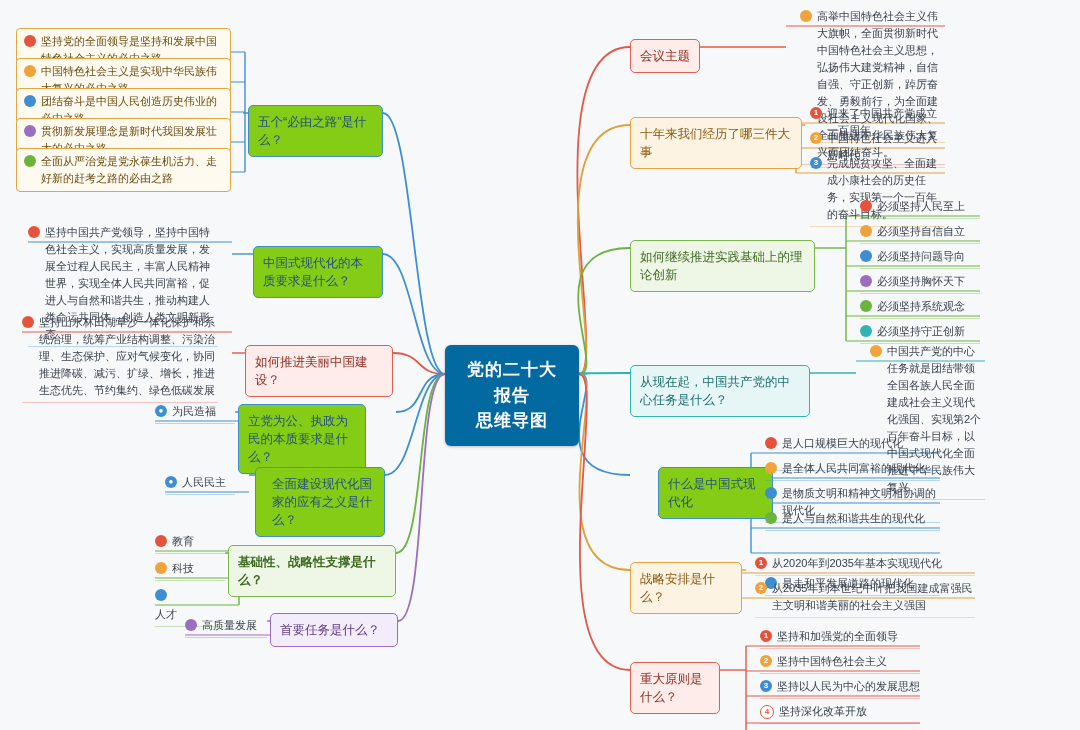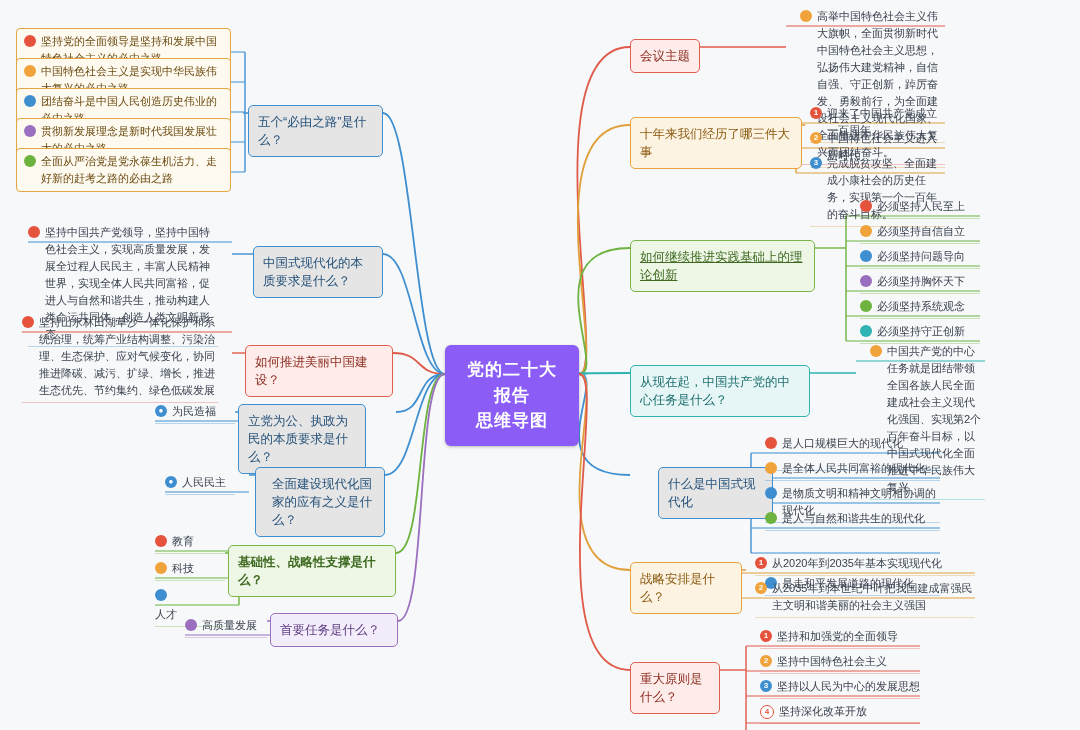--- a/index.html
+++ b/index.html
@@ -10,21 +10,21 @@
     overflow:hidden;
     position:relative;
   }
   #canvas{position:absolute;left:0;top:0;width:1080px;height:730px;}
   svg.links{position:absolute;left:0;top:0;width:1080px;height:730px;pointer-events:none;}
 
   .node{position:absolute;box-sizing:border-box;}
 
   
   .central{
-    background:#8b5cf6;
+    background:#0369a1;
     color:#ffffff;
     border-radius:6px;
     font-size:17px;
     font-weight:bold;
     line-height:1.5;
     text-align:center;
     padding:12px 14px;
     letter-spacing:1px;
     box-shadow:0 1px 3px rgba(0,0,0,.25);
   }
@@ -32,21 +32,21 @@
   
   .branch{
     border:1px solid #cfd6e0;
     border-radius:5px;
     background:#ffffff;
     font-size:12.5px;
     color:#333a45;
     line-height:1.45;
     padding:7px 9px;
   }
-  .branch.b-blue   {border-color:#3f8fd0;background:#e5e5e5;color:#26527a;}
+  .branch.b-blue   {border-color:#3f8fd0;background:#84cc16;color:#26527a;}
   .branch.b-green  {border-color:#7ab648;background:#eef7e6;color:#3f6a22;}
   .branch.b-teal   {border-color:#2fb3b3;background:#e6f6f6;color:#1f6e6e;}
   .branch.b-orange {border-color:#e8a33d;background:#fdf3e2;color:#8a5a10;}
   .branch.b-red    {border-color:#e0604f;background:#fdecea;color:#8e2f23;}
   .branch.b-purple {border-color:#9b6fbf;background:#f3ecfa;color:#5d3c80;}
 
   
   .leaf{
     font-size:11px;
     color:#39414d;
@@ -178,21 +178,21 @@
         <span class="txt">迎来了中国共产党成立一百周年</span>
       </div>
       <div class="node leaf plain with-icon" style="left: 810px; top: 128px; width: 135px; border-bottom: 1px solid rgba(224, 160, 58, 0.333); padding-bottom: 3px;">
         <span class="dot orange">2</span>
         <span class="txt">中国特色社会主义进入新时代</span>
       </div>
       <div class="node leaf plain with-icon" style="left: 810px; top: 153px; width: 135px; border-bottom: 1px solid rgba(224, 160, 58, 0.333); padding-bottom: 3px;">
         <span class="dot blue">3</span>
         <span class="txt">完成脱贫攻坚、全面建成小康社会的历史任务，实现第一个一百年的奋斗目标。</span>
       </div>
-      <div class="node branch b-green" style="left: 630px; top: 240px; width: 185px; text-decoration: underline;">如何继续推进实践基础上的理论创新</div>
+      <div class="node branch b-green" style="left: 630px; top: 240px; width: 185px;">如何继续推进实践基础上的理论创新</div>
       <div class="node leaf plain with-icon" style="left: 860px; top: 196px; width: 120px; border-bottom: 1px solid rgba(108, 179, 63, 0.333); padding-bottom: 3px;">
         <span class="dot red"></span>
         <span class="txt">必须坚持人民至上</span>
       </div>
       <div class="node leaf plain with-icon" style="left: 860px; top: 221px; width: 120px; border-bottom: 1px solid rgba(108, 179, 63, 0.333); padding-bottom: 3px;">
         <span class="dot orange"></span>
         <span class="txt">必须坚持自信自立</span>
       </div>
       <div class="node leaf plain with-icon" style="left: 860px; top: 246px; width: 120px; border-bottom: 1px solid rgba(108, 179, 63, 0.333); padding-bottom: 3px;">
         <span class="dot blue"></span>

